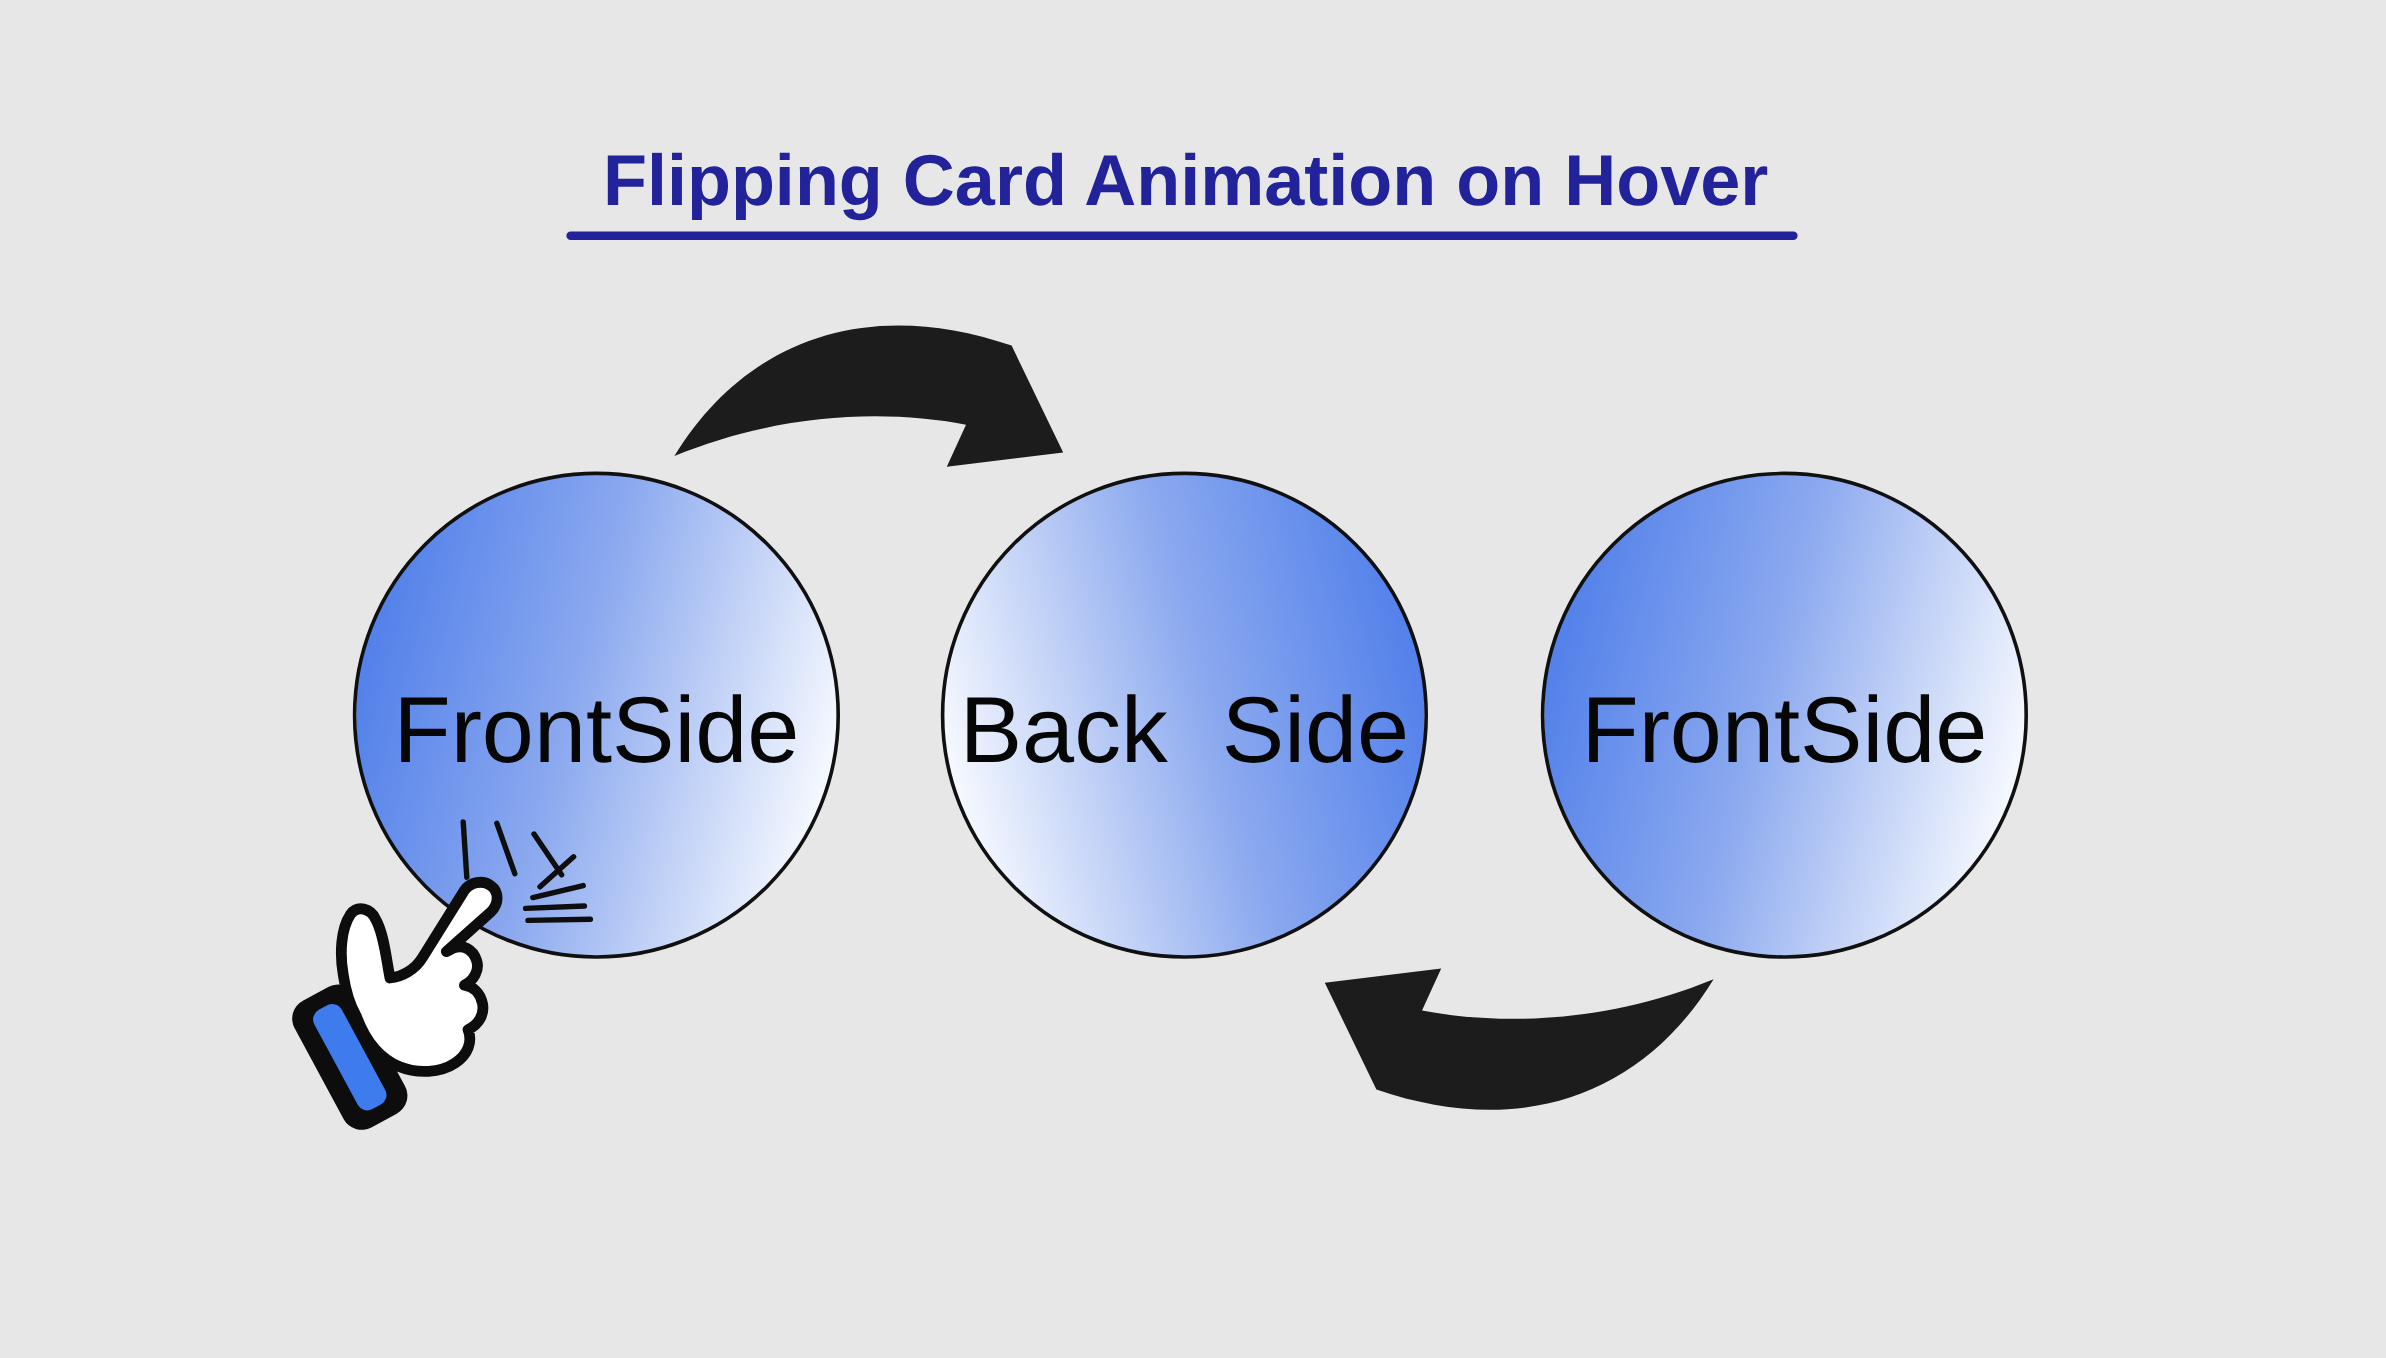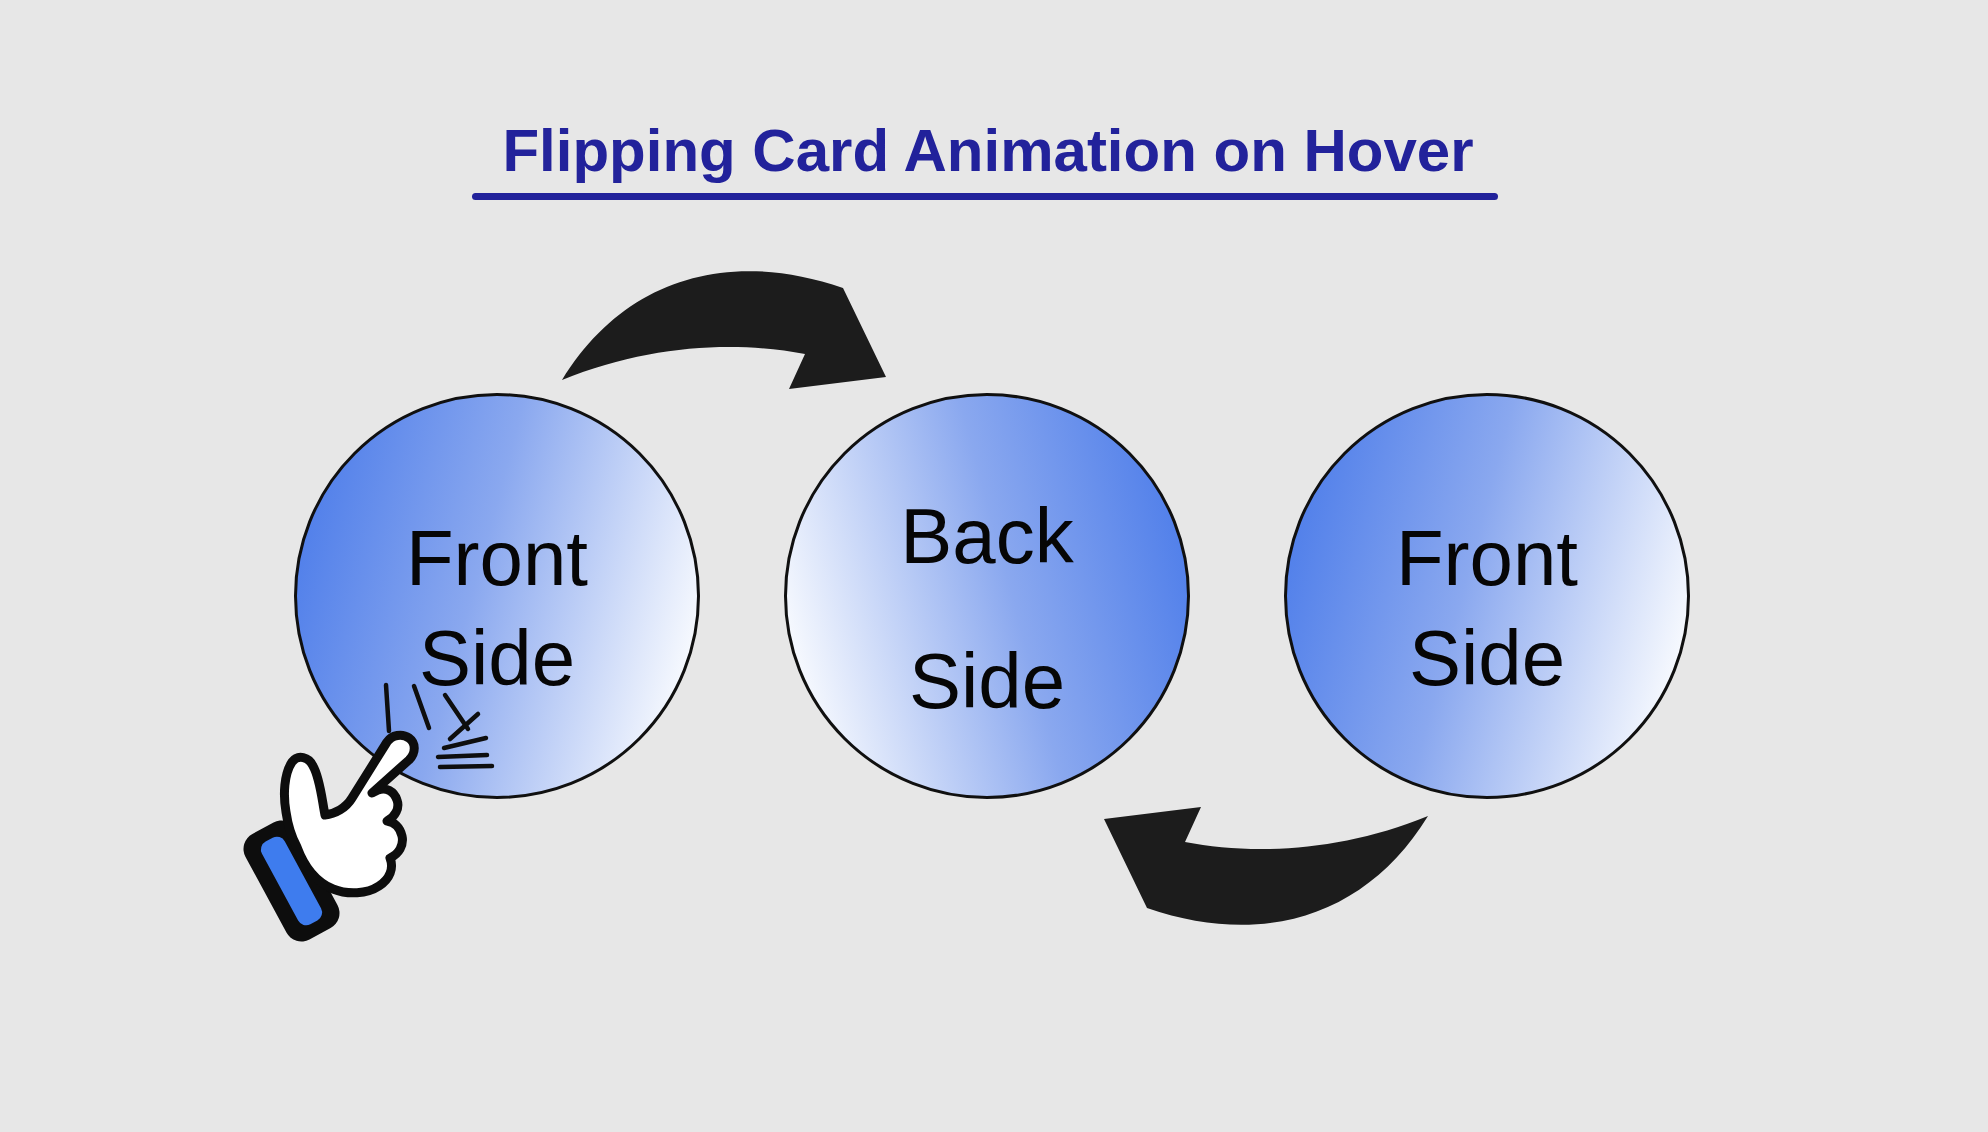--- a/index.html
+++ b/index.html
@@ -34,21 +34,21 @@
   }
   
   .card{
     position:absolute;
     top:393px;
     width:406px; height:406px;
     box-sizing:border-box;
     border:3.5px solid var(--outline,#101010);
     border-radius:50%;
     display:flex;
-    flex-direction:column;
+    flex-direction:row;
     align-items:center;
     justify-content:center;
   }
   .card .label{
     font-family:"Liberation Sans", sans-serif;
     font-size:78px;
     line-height:100px;
     color:#060606;
     text-align:center;
     transform:translateY(12px);

